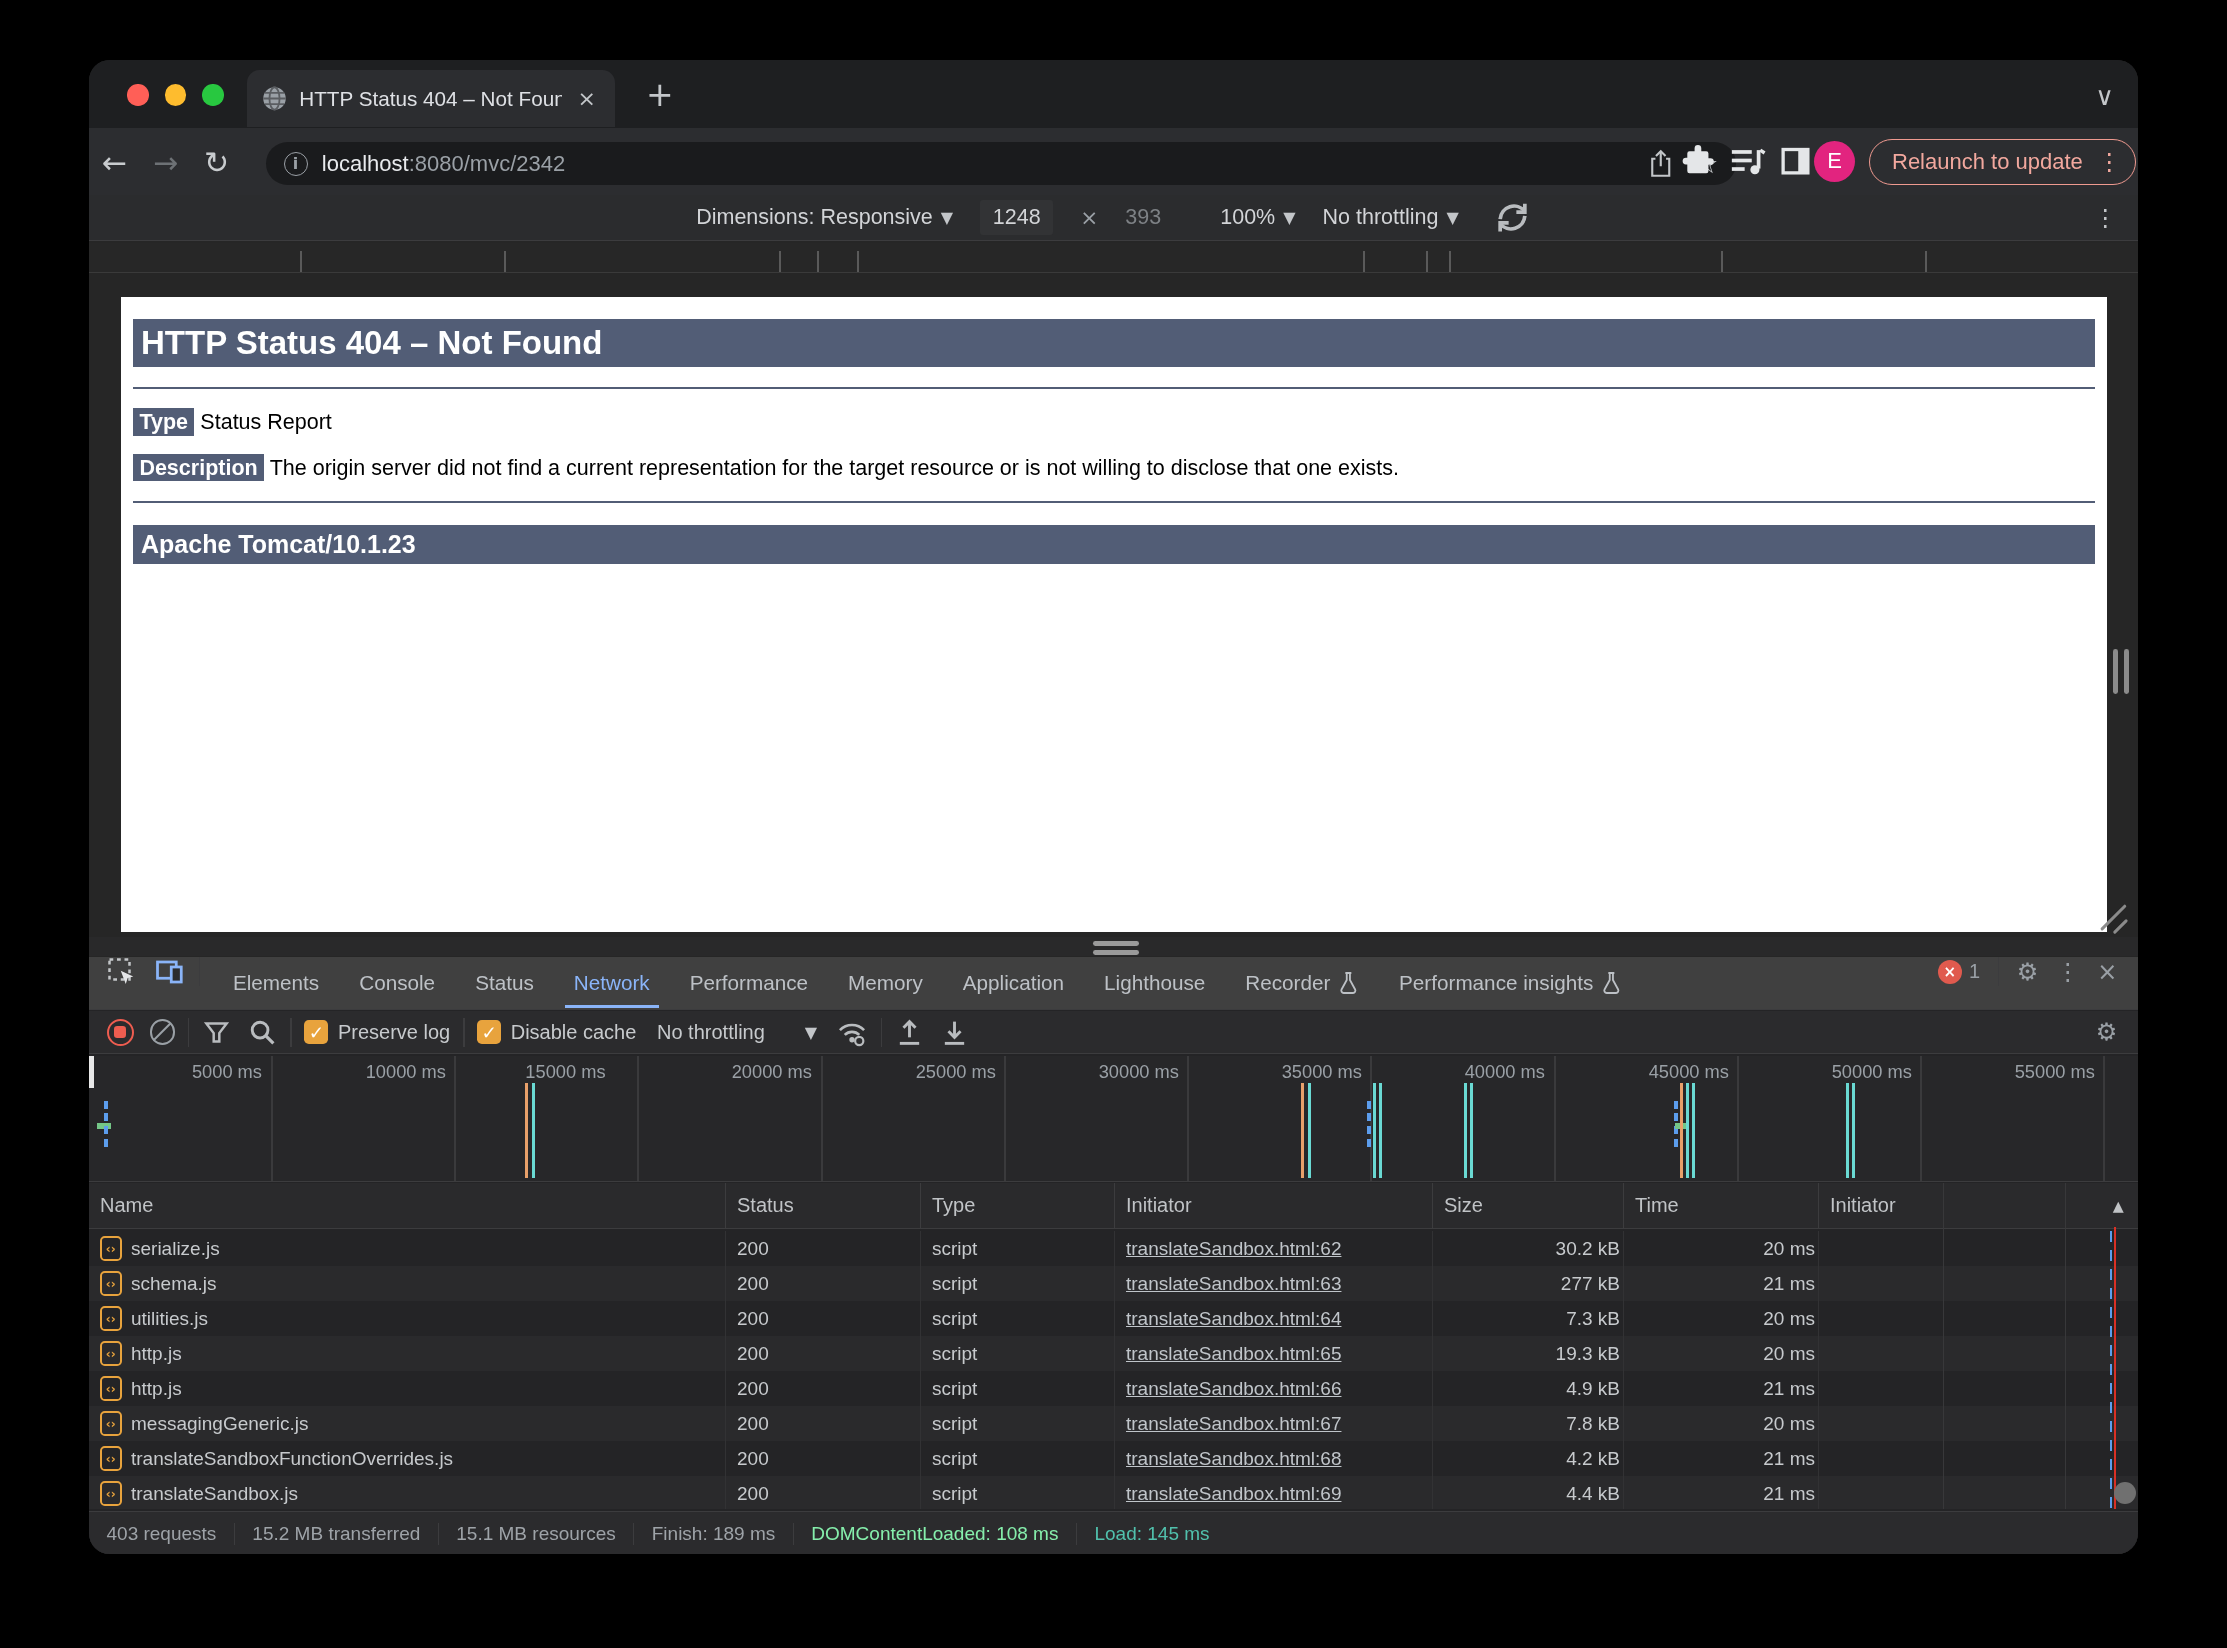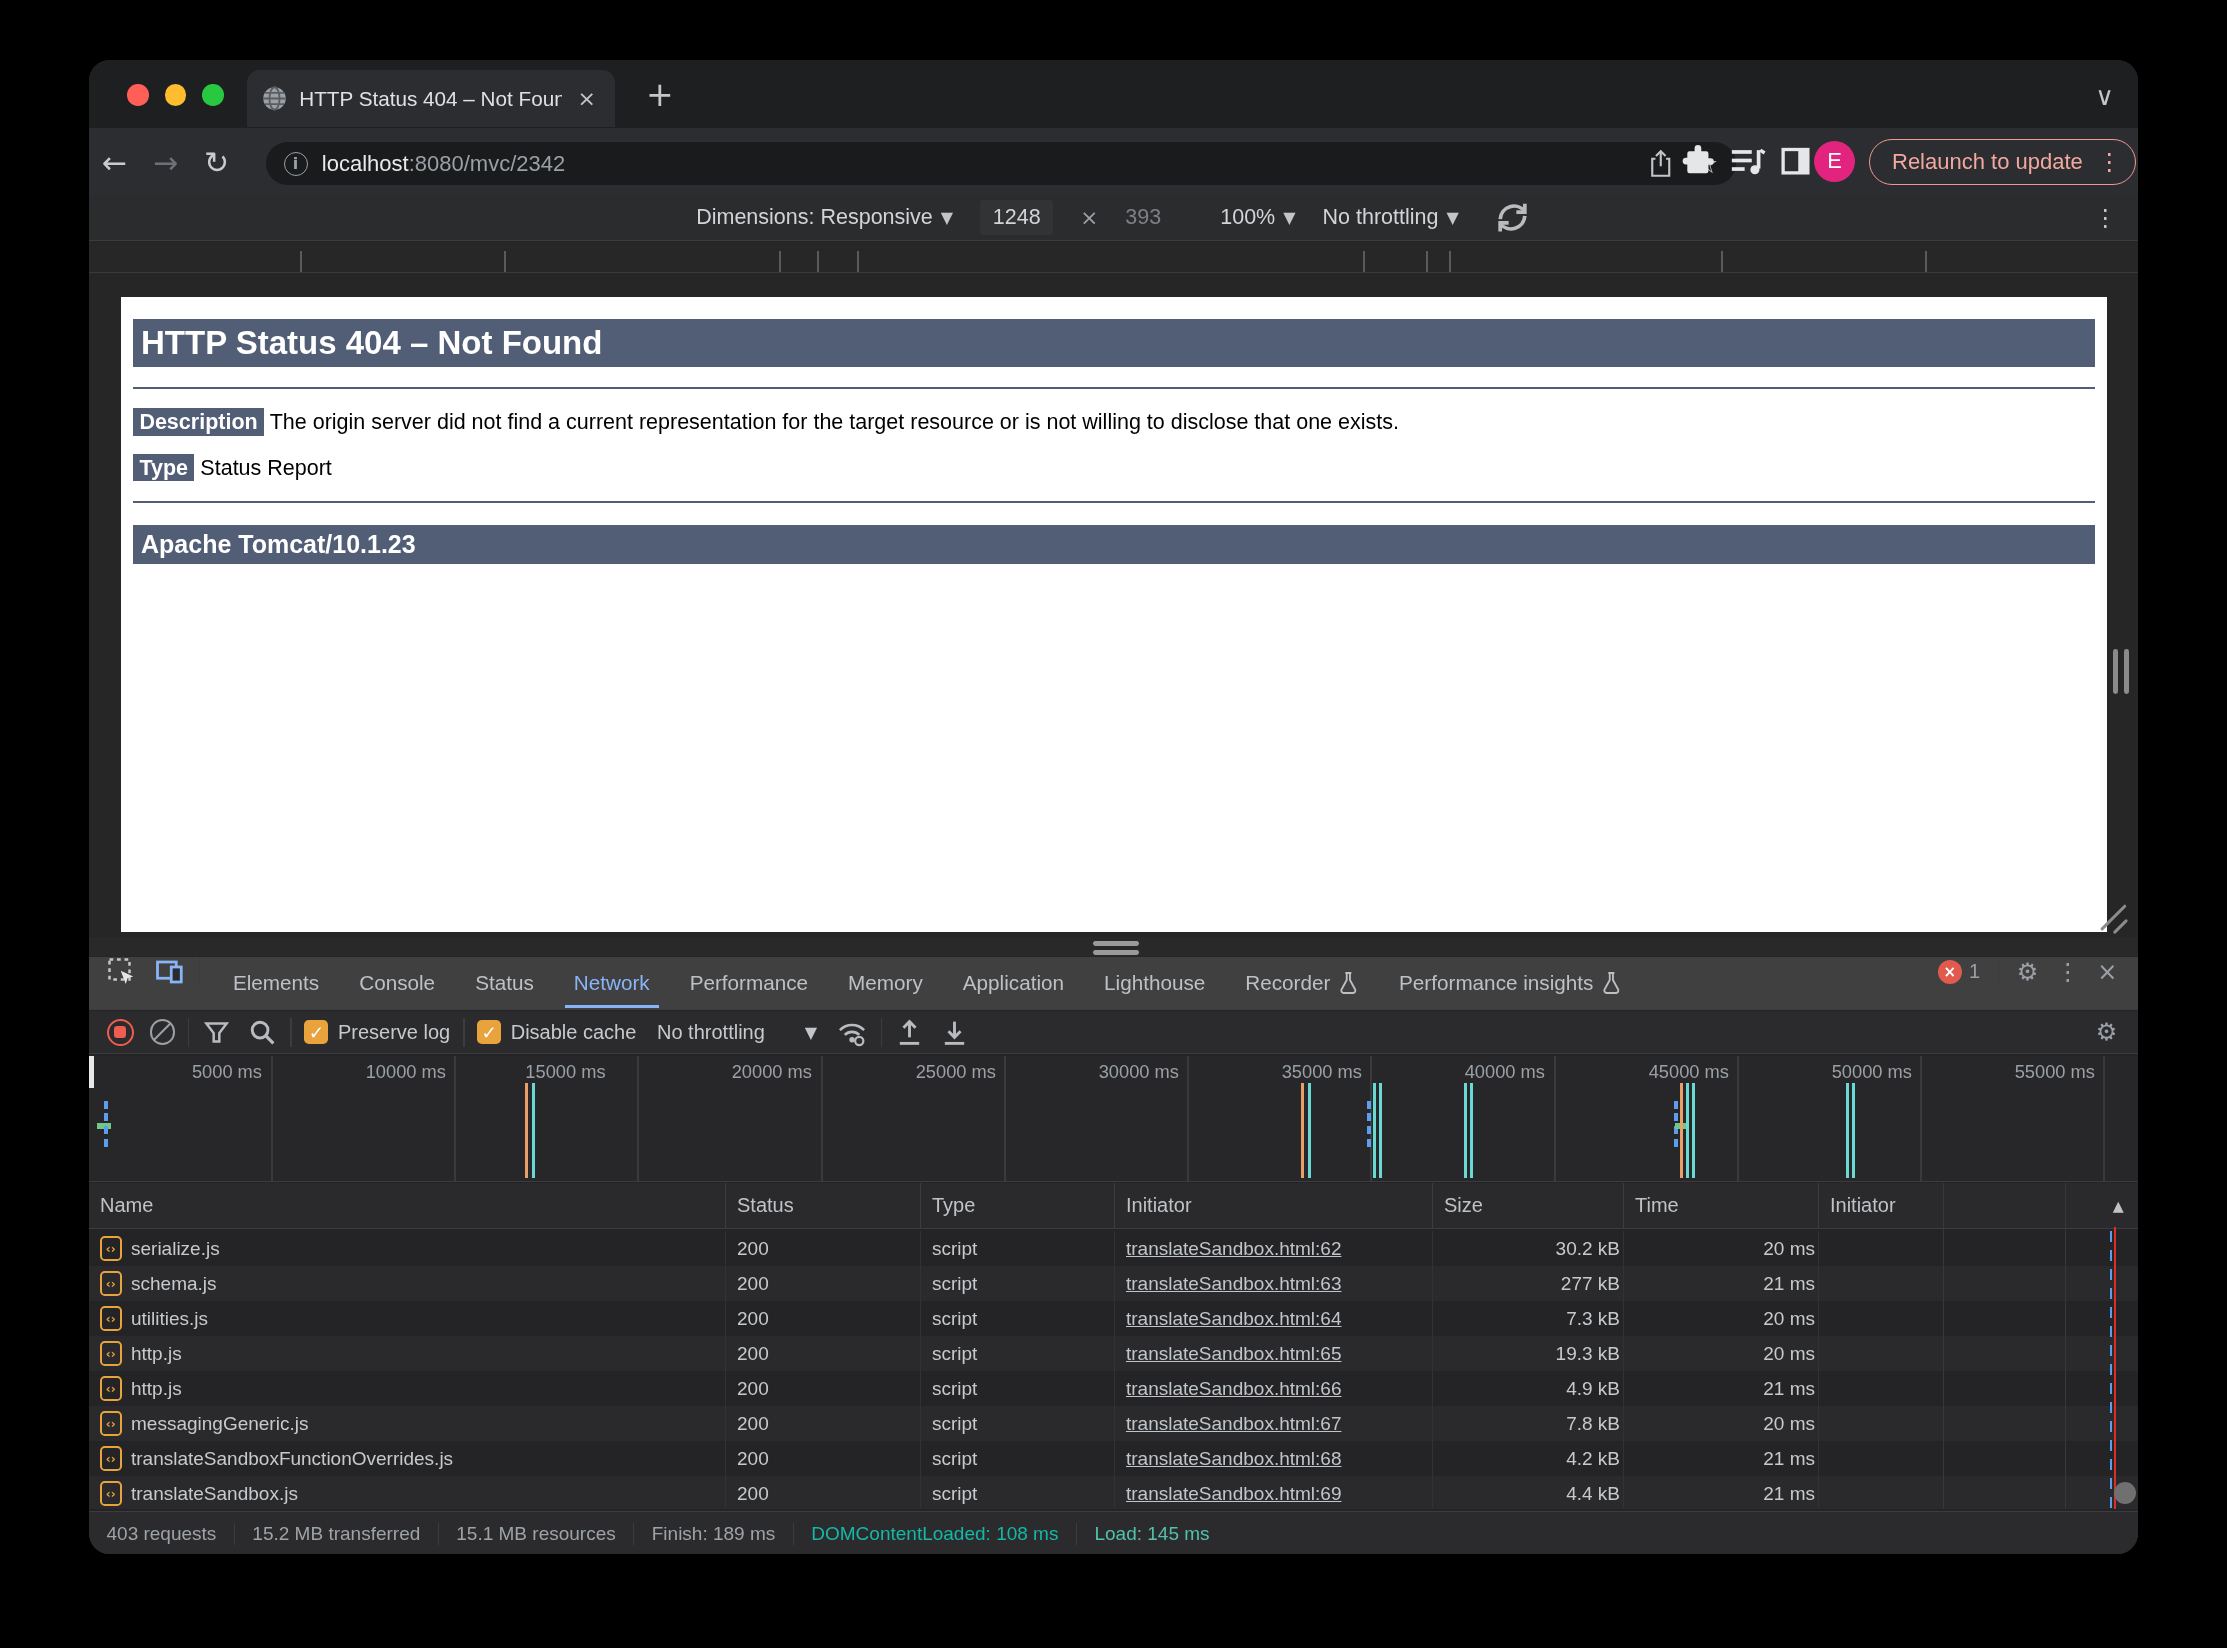--- a/index.html
+++ b/index.html
@@ -254,22 +254,22 @@
       <div class="tick" style="left: 1337px;"></div>
       <div class="tick" style="left: 1360px;"></div>
       <div class="tick" style="left: 1632px;"></div>
       <div class="tick" style="left: 1836px;"></div>
     </div>
 
   <div class="viewport">
     <div class="page">
       <div class="p-band p-h1" style="background-color: rgb(82, 93, 118);">HTTP Status 404 – Not Found</div>
       <hr class="p-hr" style="border-top-color: rgb(82, 93, 118);">
+      <div class="p-line"><span class="p-chip" style="background-color: rgb(82, 93, 118);">Type</span> <span>Status Report</span></div>
       <div class="p-line"><span class="p-chip" style="background-color: rgb(82, 93, 118);">Description</span> <span>The origin server did not find a current representation for the target resource or is not willing to disclose that one exists.</span></div>
-      <div class="p-line"><span class="p-chip" style="background-color: rgb(82, 93, 118);">Type</span> <span>Status Report</span></div>
       <hr class="p-hr" style="border-top-color: rgb(82, 93, 118);">
       <div class="p-band p-h3" style="background-color: rgb(82, 93, 118);">Apache Tomcat/10.1.23</div>
     </div>
     <div class="v-handle">
         <span></span>
         <span></span>
       </div>
     <div class="corner-resize">
         <i></i>
         <i></i>
@@ -606,18 +606,18 @@
     <div class="wf-col-line" style="left:1976px"></div>
     <div class="wf-blue"></div>
     <div class="wf-red"></div>
     <div class="scroll-thumb"></div>
 
     <div class="statusbar">
         <span class="sb-seg">403 requests</span>
         <span class="sb-seg">15.2 MB transferred</span>
         <span class="sb-seg">15.1 MB resources</span>
         <span class="sb-seg">Finish: 189 ms</span>
-        <span class="sb-seg" style="color: #14b8a6;">DOMContentLoaded: 108 ms</span>
+        <span class="sb-seg" style="color: #86efac;">DOMContentLoaded: 108 ms</span>
         <span class="sb-seg" style="color: rgb(81, 193, 173);">Load: 145 ms</span>
       </div>
   </div>
 </div>
 
 
 </body></html>

